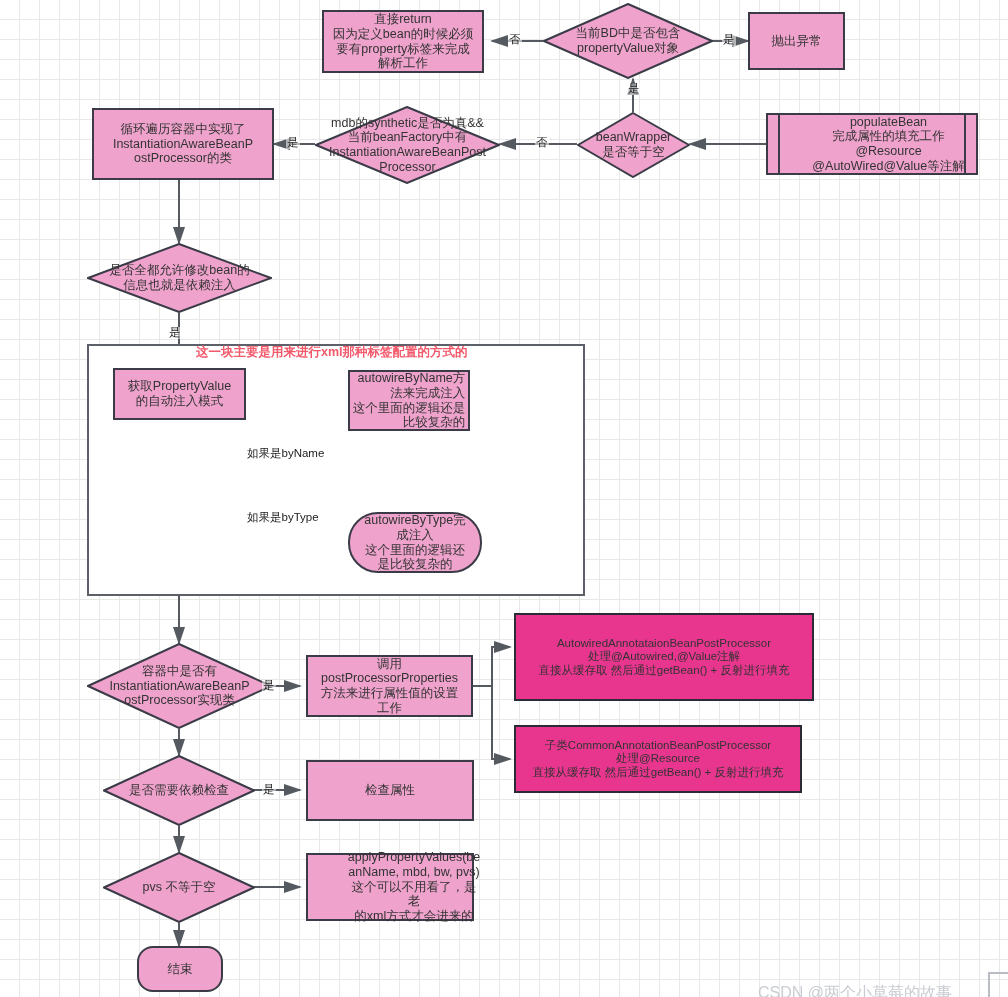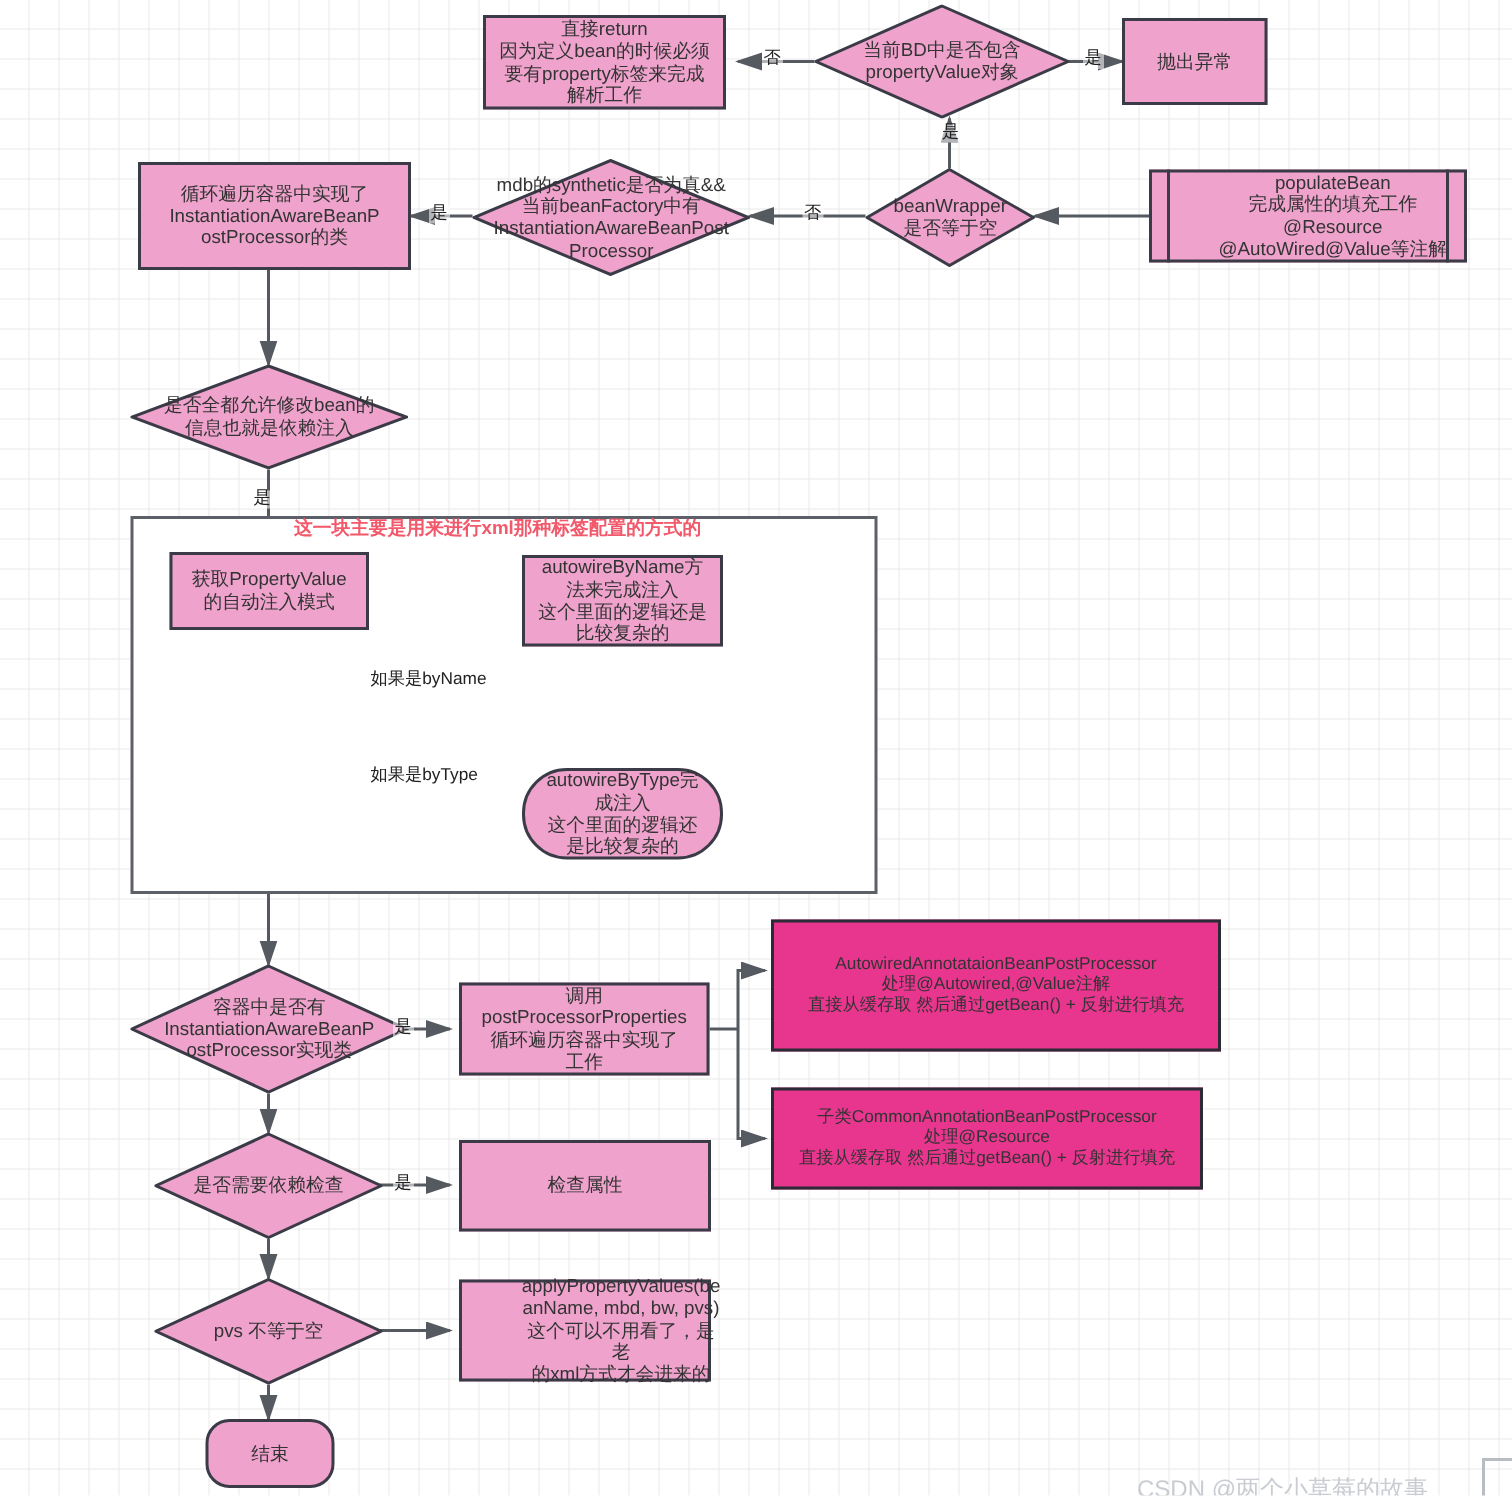--- a/index.html
+++ b/index.html
@@ -220,42 +220,42 @@
       <polygon points="92,1 184,35 92,69 1,35" fill="#EFA3CC" stroke="#3b3b48" stroke-width="2"></polygon>
     </svg>
     <span class="dlabel" style="width:110%;">是否全都允许修改bean的
 信息也就是依赖注入</span>
   </div>
 
   <div class="node box" style="left:113px;top:368px;width:133px;height:52px;">获取PropertyValue
 的自动注入模式</div>
 
 
-  <div class="node box" style="left:348px;top:370px;width:134px;height:61px;">autowireByName方
+  <div class="node box" style="left:348px;top:370px;width:122px;height:61px;text-align:right;">autowireByName方
 法来完成注入
 这个里面的逻辑还是
 比较复杂的</div>
 
   <div class="node box" style="left:348px;top:512px;width:134px;height:61px;border-radius:30px;">autowireByType完
 成注入
 这个里面的逻辑还
 是比较复杂的</div>
 
   <div class="node diamond" style="left:87px;top:643px;width:185px;height:86px;">
     <svg class="dshape" viewBox="0 0 185 86" preserveAspectRatio="none">
       <polygon points="92,1 184,43 92,85 1,43" fill="#EFA3CC" stroke="#3b3b48" stroke-width="2"></polygon>
     </svg>
     <span class="dlabel" style="width:125%;">容器中是否有
 InstantiationAwareBeanP
 ostProcessor实现类</span>
   </div>
 
   <div class="node box" style="left:306px;top:655px;width:167px;height:62px;">调用
 postProcessorProperties
-循环遍历容器中实现了
+方法来进行属性值的设置
 工作</div>
 
   <div class="node box dark" style="left:514px;top:613px;width:300px;height:88px;font-size:11.5px;">AutowiredAnnotataionBeanPostProcessor
 处理@Autowired,@Value注解
 直接从缓存取 然后通过getBean() + 反射进行填充</div>
 
   <div class="node box dark" style="left:514px;top:725px;width:288px;height:68px;font-size:11.5px;">子类CommonAnnotationBeanPostProcessor
 处理@Resource
 直接从缓存取 然后通过getBean() + 反射进行填充</div>
 

